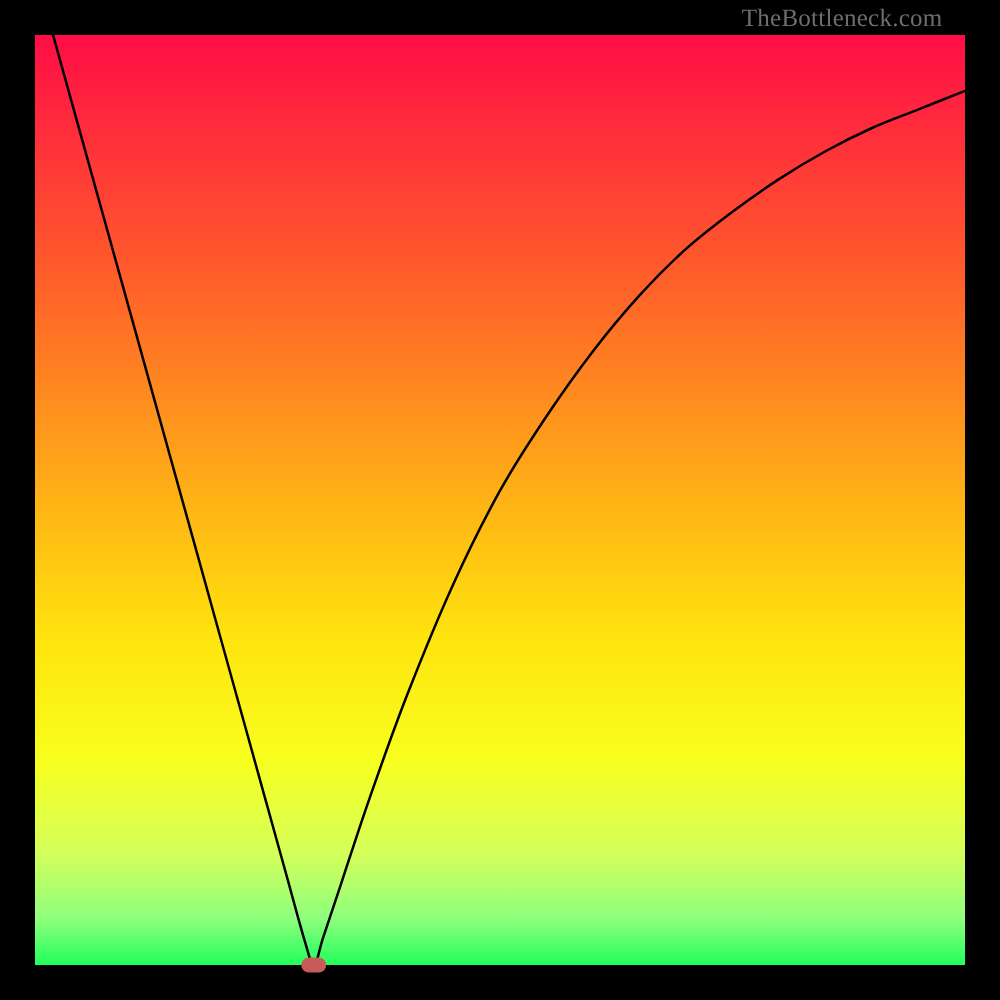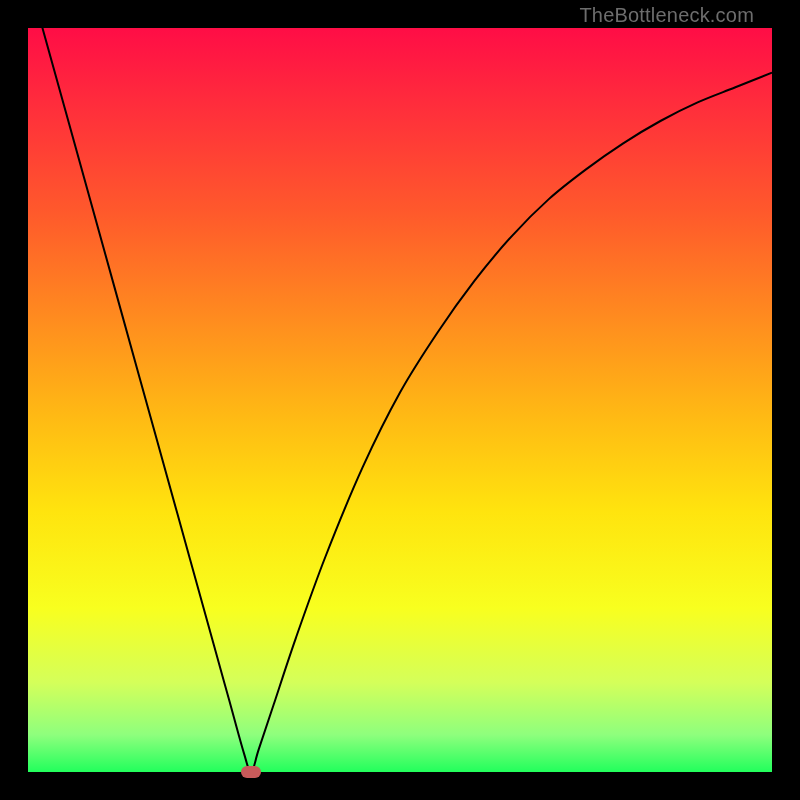--- a/index.html
+++ b/index.html
@@ -11,20 +11,21 @@
     overflow: hidden;
     font-family: Arial, Helvetica, sans-serif;
   }
   .frame {
     position: absolute;
     top: 0;
     left: 0;
     width: 764px;
     height: 800px;
     background: #000;
+    font-family: Liberation Serif, serif;
   }
   .plot {
     position: absolute;
     top: 28px;
     left: 28px;
     width: 744px;
     height: 744px;
     background: linear-gradient(to bottom,
       #ff0d46 0%,
       #ff2c3c 10%,

